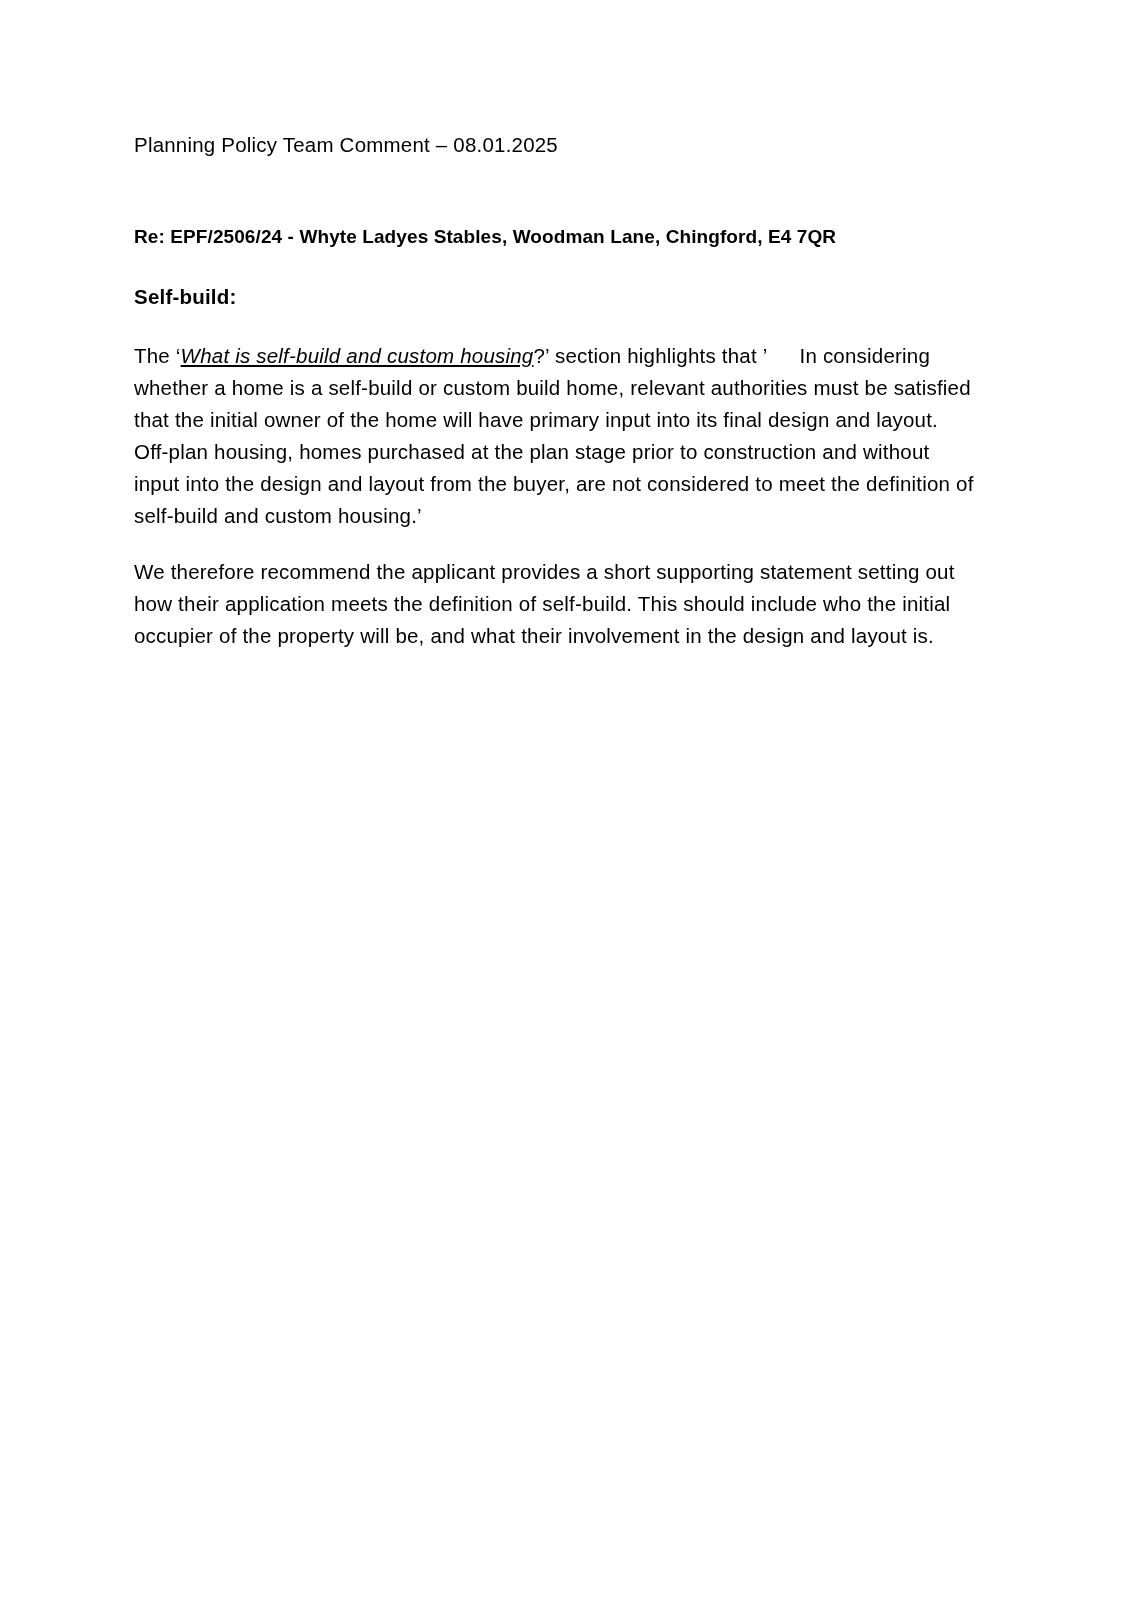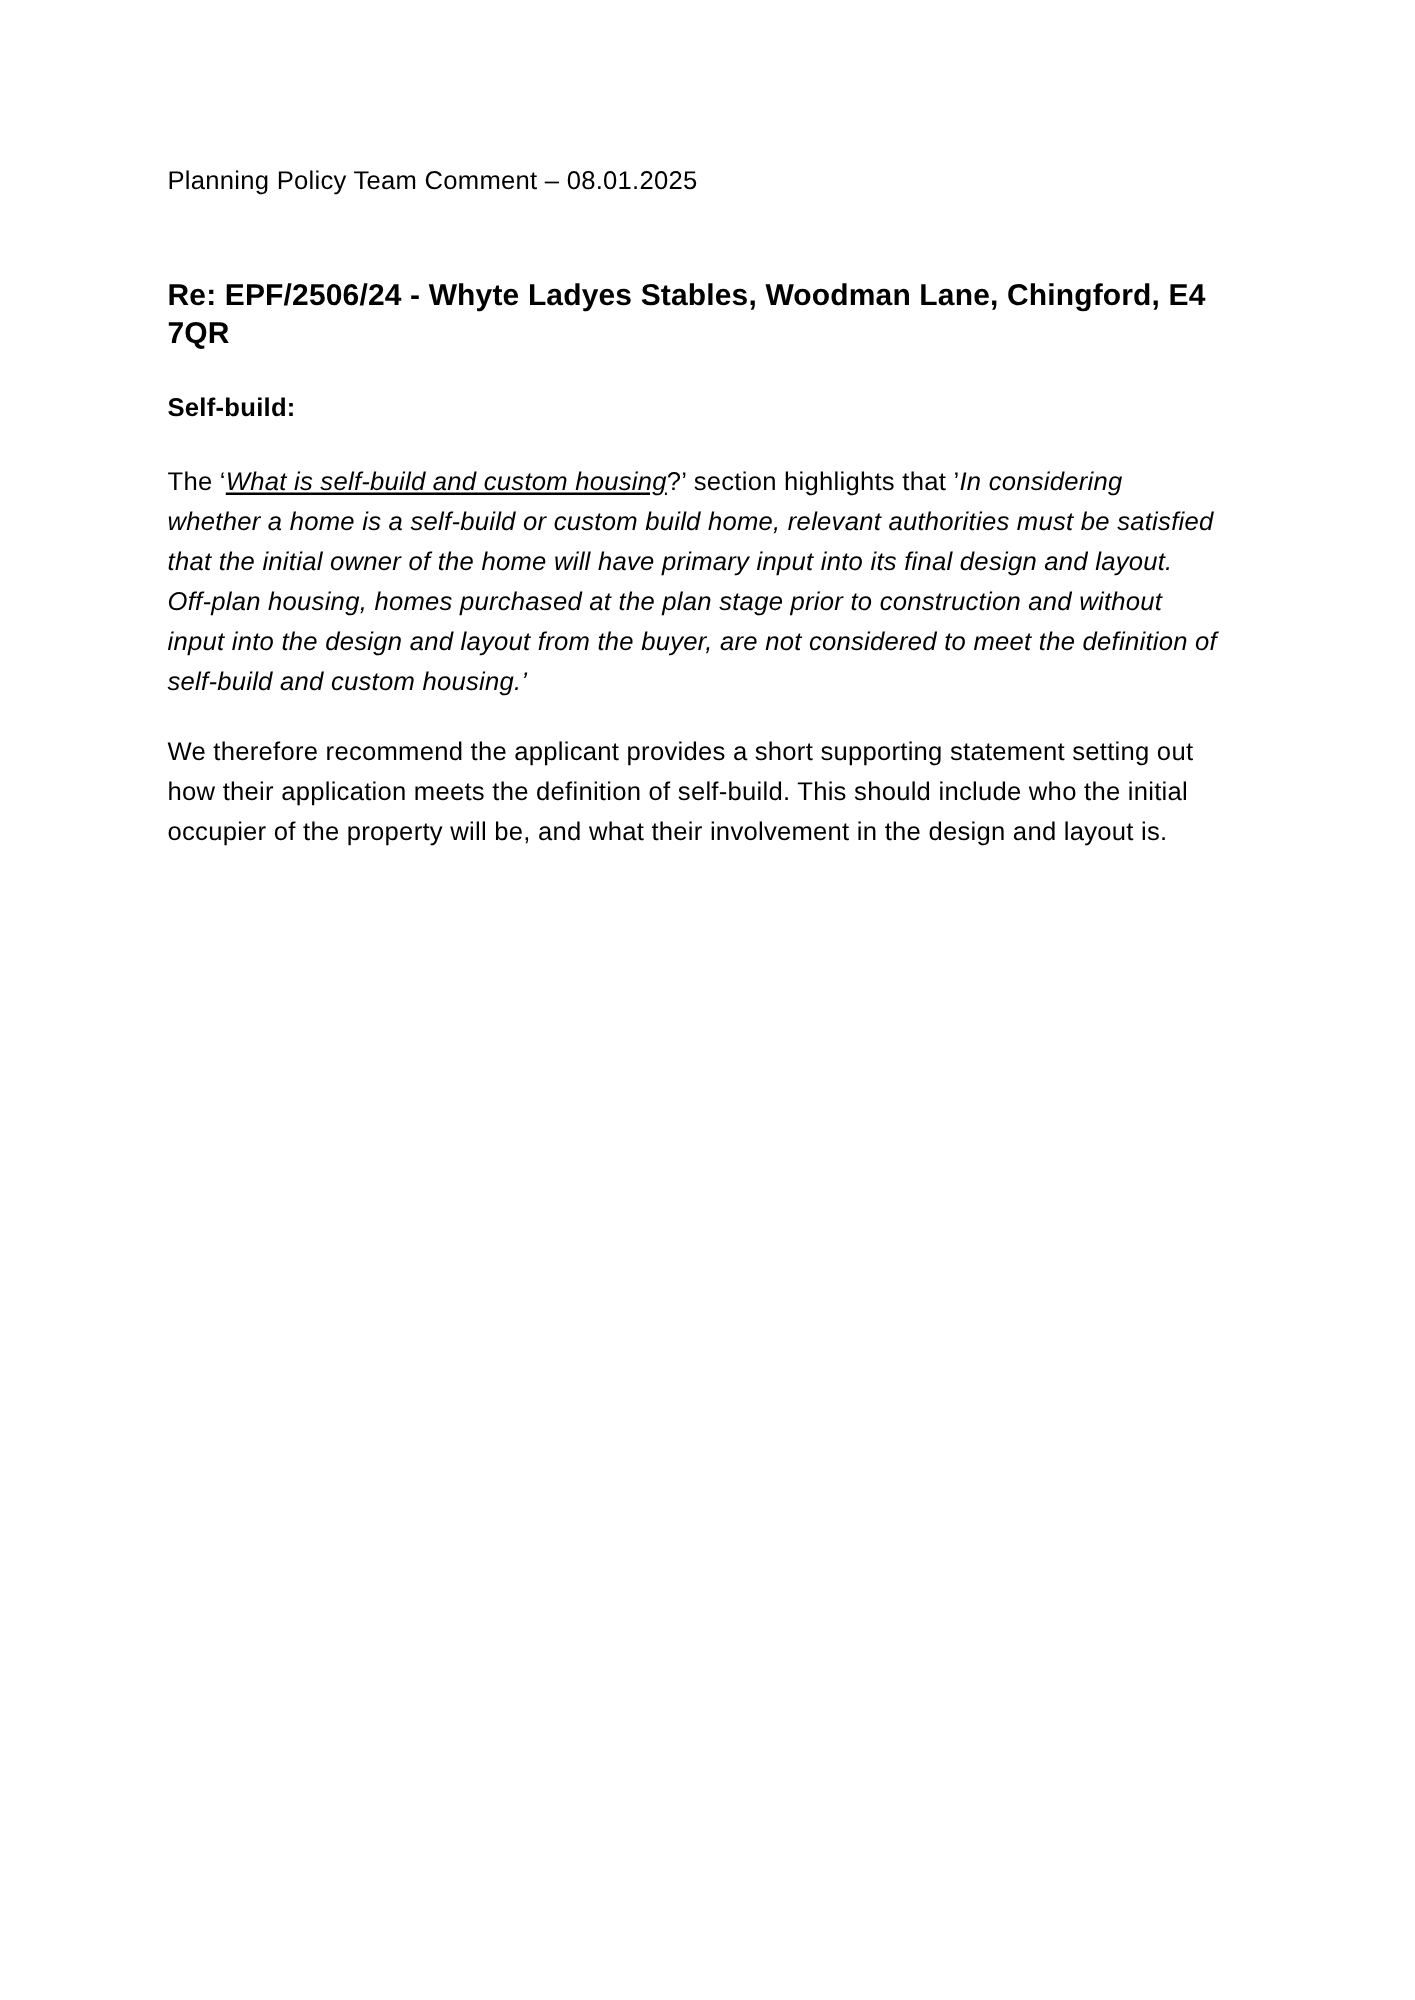--- a/index.html
+++ b/index.html
@@ -32,21 +32,21 @@
     line-height: 32px;
     letter-spacing: 0.01em;
   }
   .header-line {
     font-size: 20.5px;
     line-height: 30px;
     margin-bottom: 62px;
   }
   .heading {
     font-weight: 700;
-    font-size: 24px;
+    font-size: 19px;
     line-height: 30px;
     margin-bottom: 30px;
     letter-spacing: 0.005em;
   }
   .subheading {
     font-weight: 700;
     font-size: 20.5px;
     line-height: 30px;
     margin-bottom: 28px;
     margin-top: 29px;
@@ -62,21 +62,21 @@
     text-decoration: underline;
     text-underline-offset: 2px;
   }
   .uline-italic {
     font-style: italic;
     text-decoration: underline;
     text-underline-offset: 2px;
     text-align: center;
   }
   .quote-block {
-    font-style: italic;
+    margin-left: 32px;
   }
 </style>
 </head>
 <body>
 
 <div class="page">
   <div class="doc-body">
 
     <p class="header-line">Planning Policy Team Comment – 08.01.2025</p>
 

